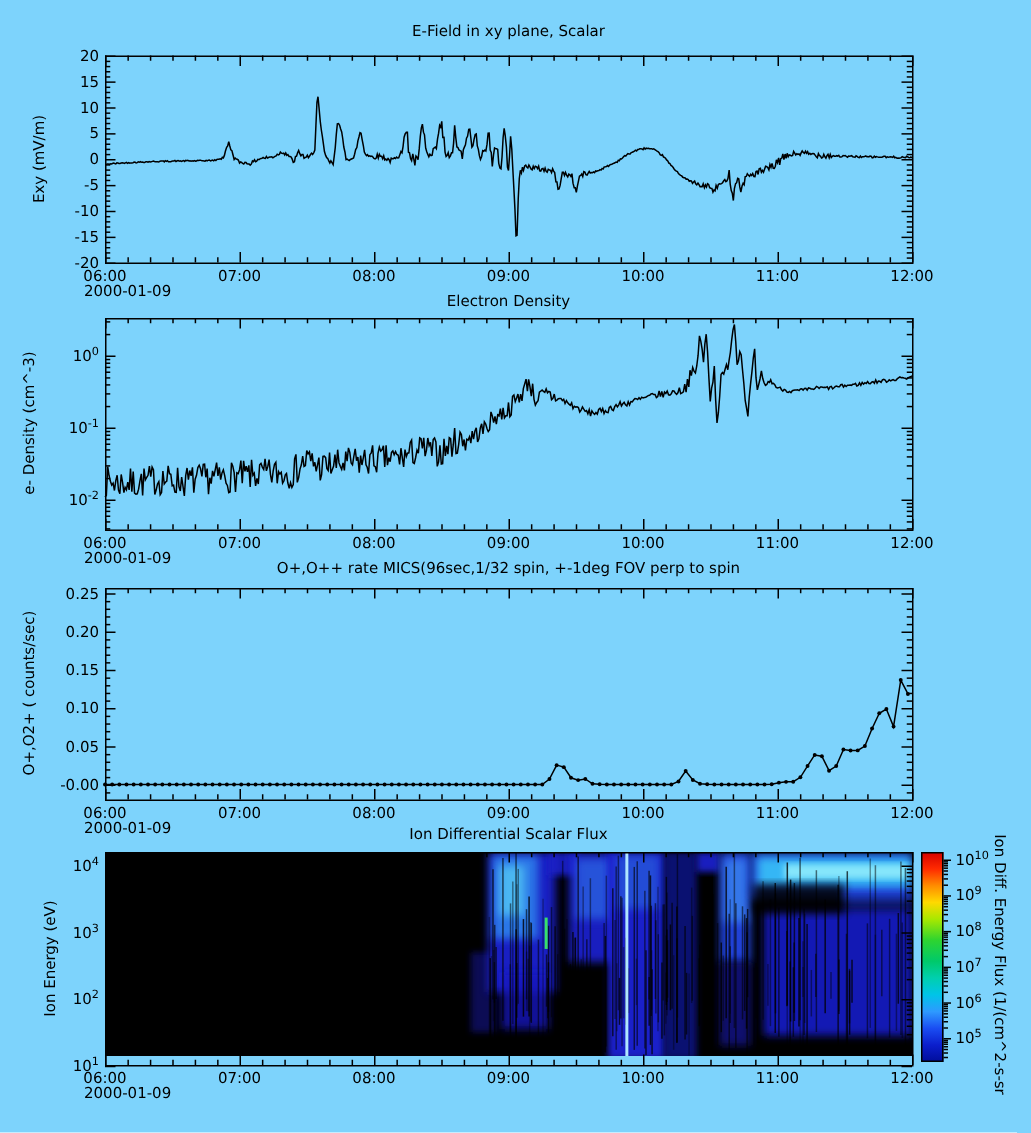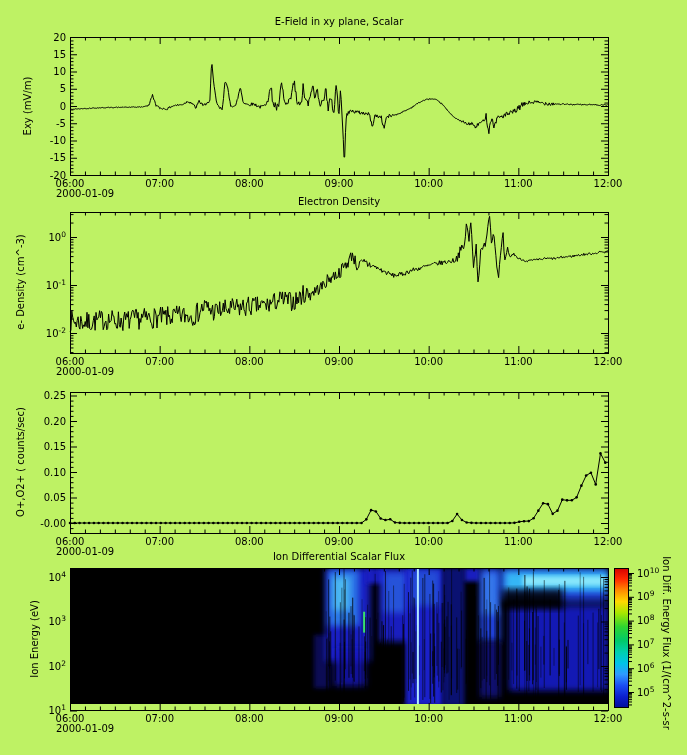--- a/index.html
+++ b/index.html
@@ -1,28 +1,29 @@
 <!DOCTYPE html>
 <html><head>
 <meta charset="utf-8">
 <style>
   html,body{margin:0;padding:0;background:#fff;}
-  #screen{position:relative;width:687px;height:755px;background:#bef264;
+  #screen{position:relative;width:687px;height:755px;background:#7dd3fc;
           font-family:"DejaVu Sans","Liberation Sans",sans-serif;color:#000;overflow:hidden;}
   .title{position:absolute;left:339px;transform:translateX(-50%);font-size:10px;white-space:nowrap;}
   .vlab{position:absolute;white-space:nowrap;font-size:10px;transform:translate(-50%,-50%) rotate(-90deg);}
   .vlabr{position:absolute;white-space:nowrap;font-size:10px;transform:translate(-50%,-50%) rotate(90deg);}
   svg text{font-family:"DejaVu Sans","Liberation Sans",sans-serif;}
 </style>
 </head>
 <body>
 
 <div id="screen">
   <div class="title" style="top:16px">E-Field in xy plane, Scalar</div>
   <div class="title" style="top:196px">Electron Density</div>
+  <div class="title" style="top:374px">O+,O++ rate MICS(96sec,1/32 spin, +-1deg FOV perp to spin</div>
   <div class="title" style="top:551px">Ion Differential Scalar Flux</div>
 
   <div class="vlab" style="left:27px;top:106px">Exy (mV/m)</div>
   <div class="vlab" style="left:20px;top:282px">e- Density (cm^-3)</div>
   <div class="vlab" style="left:20px;top:462px">O+,O2+ ( counts/sec)</div>
   <div class="vlab" style="left:34px;top:639px">Ion Energy (eV)</div>
 
   <div class="vlabr" style="left:666px;top:643px">Ion Diff. Energy Flux (1/(cm^2-s-sr</div>
 
   <svg id="plot" width="687" height="755" style="position:absolute;left:0;top:0">

